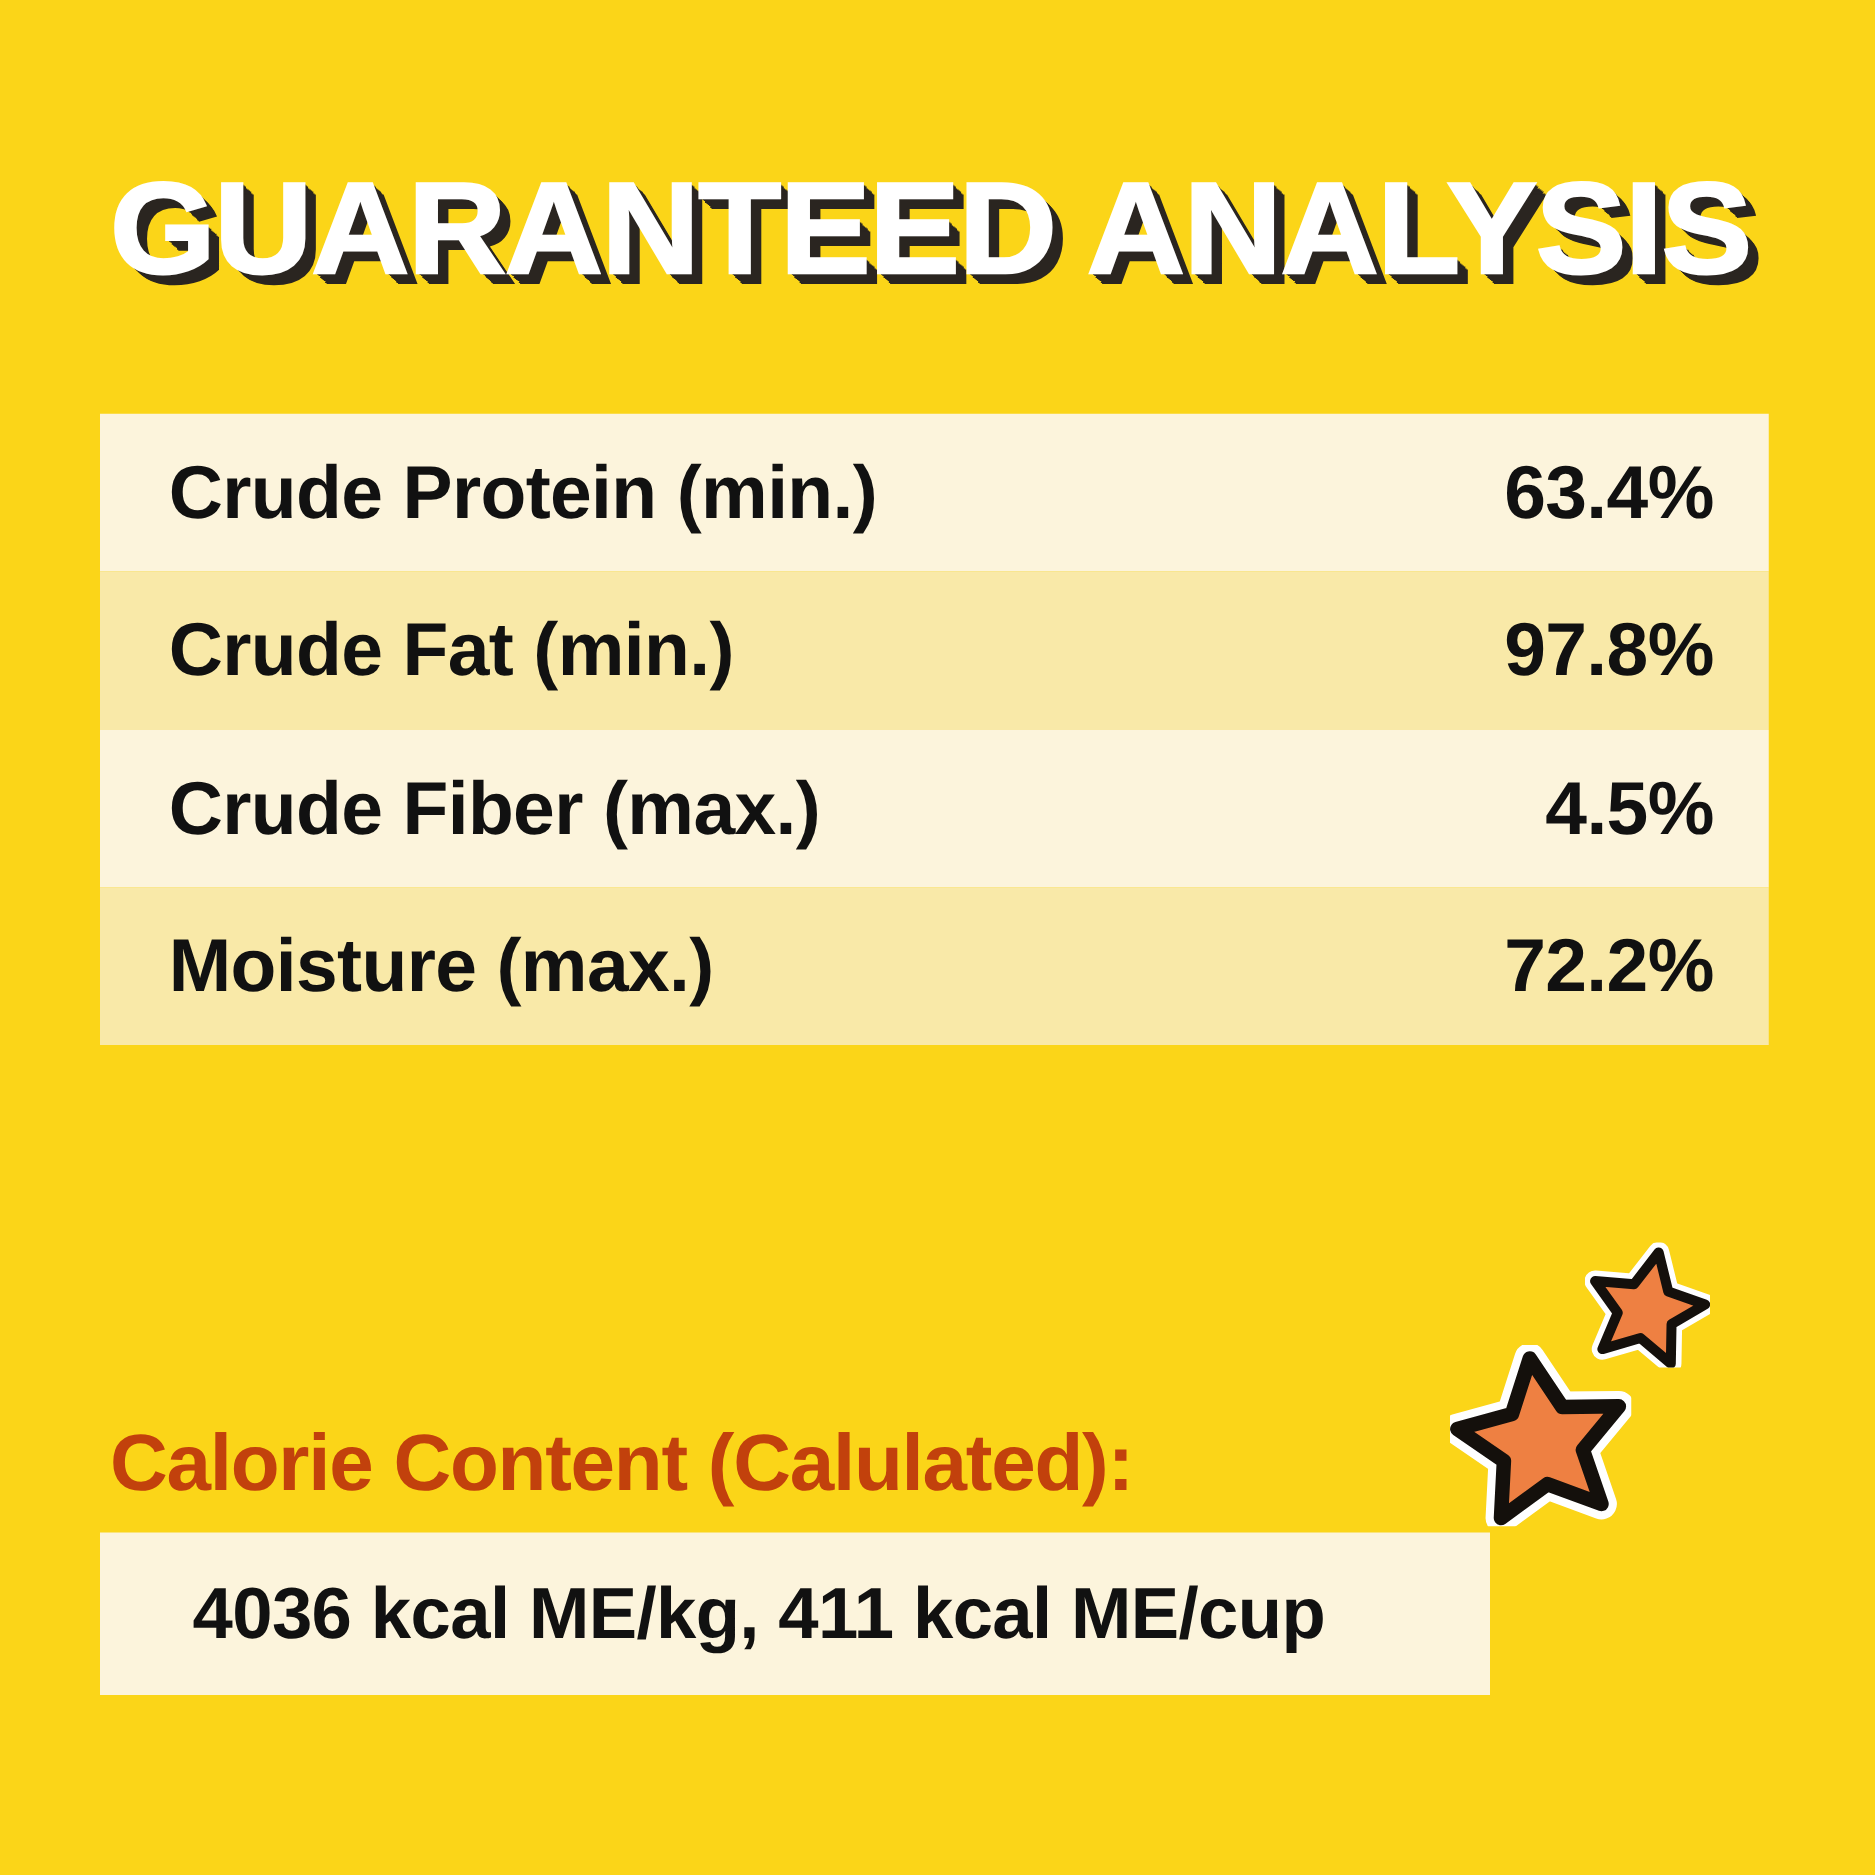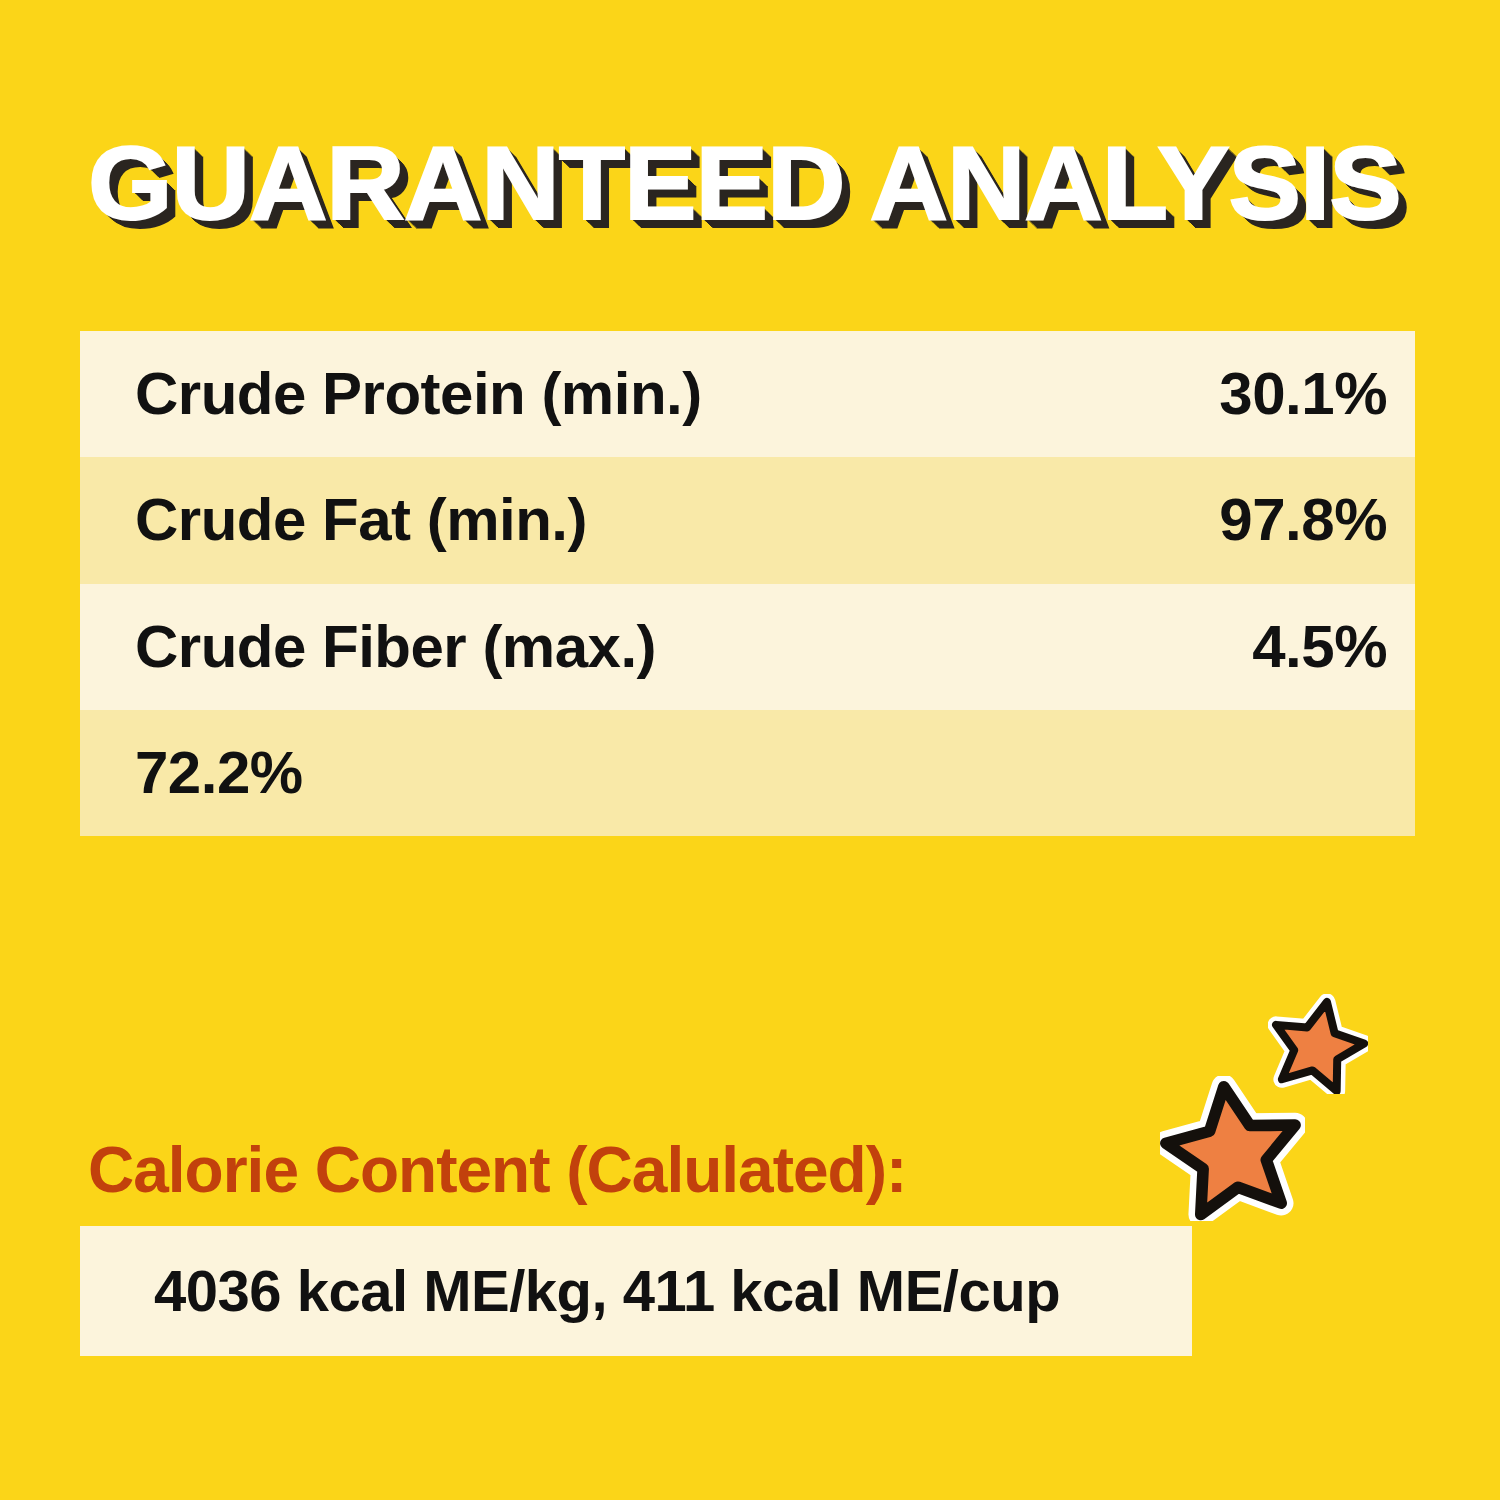--- a/index.html
+++ b/index.html
@@ -66,21 +66,21 @@
     width: 1335px;
     height: 505px;
     display: flex;
     flex-direction: column;
   }
   .row {
     display: flex;
     align-items: center;
     justify-content: space-between;
     height: 25%;
-    padding: 0 28px 0 55px;
+    padding: 0 44px 0 55px;
     box-sizing: border-box;
   }
   .row.odd  { background: #FCF4DC; }
   .row.even { background: #F9E9A8; align-items: center; }
 
   .row-label,
   .row-value {
     font-family: "Liberation Sans", sans-serif;
     font-weight: 700;
     font-size: 60px;
@@ -142,34 +142,35 @@
 <div id="page">
 
   <div class="title-wrap">
     <div class="title">GUARANTEED ANALYSIS</div>
   </div>
 
   <div class="analysis-table">
 
     <div class="row odd">
       <span class="row-label">Crude Protein (min.)</span>
-      <span class="row-value">30.1%</span>
+      <span class="row-value">63.4%</span>
     </div>
 
     <div class="row even">
       <span class="row-label">Crude Fat (min.)</span>
       <span class="row-value">97.8%</span>
     </div>
 
     <div class="row odd">
       <span class="row-label">Crude Fiber (max.)</span>
       <span class="row-value">4.5%</span>
     </div>
 
     <div class="row even">
+      <span class="row-label">Moisture (max.)</span>
       <span class="row-value">72.2%</span>
     </div>
 
   </div>
 
   <div class="star star-small">
     <svg viewBox="0 0 100 100" width="100" height="100" aria-hidden="true">
       <g transform="rotate(12 50 50)">
         <path d="M50 7 L64 36 L95 40 L72 61 L78 92 L50 77 L22 92 L28 61 L5 40 L36 36 Z" fill="#FFFFFF" stroke="#FFFFFF" stroke-width="17" stroke-linejoin="round" stroke-linecap="round"></path>
         <path d="M50 7 L64 36 L95 40 L72 61 L78 92 L50 77 L22 92 L28 61 L5 40 L36 36 Z" fill="#EE8042" stroke="#14100C" stroke-width="8" stroke-linejoin="round" stroke-linecap="round"></path>

